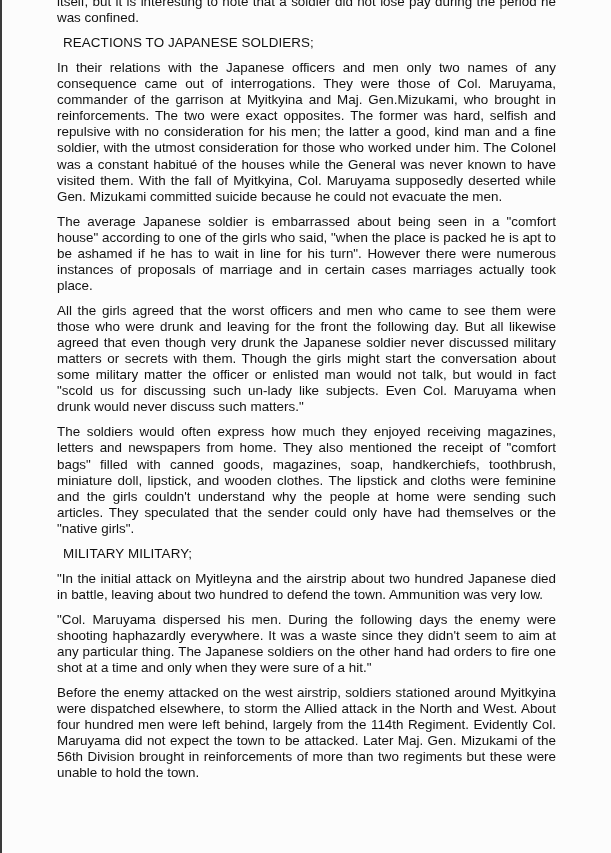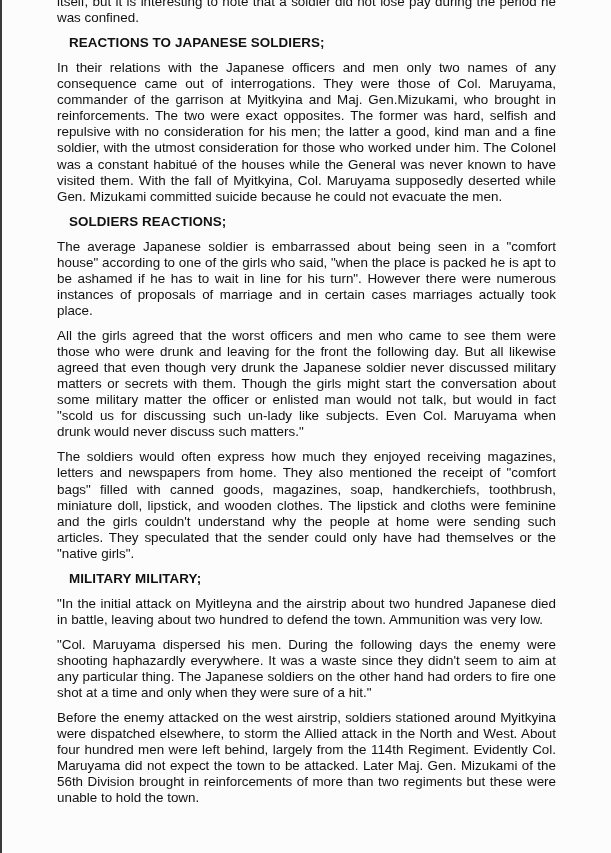--- a/index.html
+++ b/index.html
@@ -20,36 +20,35 @@
     top: -6px;
     font-size: 13.4px;
     line-height: 16.1px;
   }
   .doc p {
     margin: 0 0 8.8px 0;
     text-align: justify;
   }
   .doc h3 {
     font-size: 13.4px;
-    font-weight: bold;
-    margin: 0 0 9px 12px;
+    font-weight: normal;
+    margin: 0 0 9px 6px;
     line-height: 16px;
     letter-spacing: 0.1px;
   }
 </style>
 </head>
 <body>
 
 <div class="left-border"></div>
 
 <div class="doc">
   <p>itself, but it is interesting to note that a soldier did not lose pay during the period he was confined.</p>
   <h3>REACTIONS TO JAPANESE SOLDIERS;</h3>
   <p>In their relations with the Japanese officers and men only two names of any consequence came out of interrogations. They were those of Col. Maruyama, commander of the garrison at Myitkyina and Maj. Gen.Mizukami, who brought in reinforcements. The two were exact opposites. The former was hard, selfish and repulsive with no consideration for his men; the latter a good, kind man and a fine soldier, with the utmost consideration for those who worked under him. The Colonel was a constant habitué of the houses while the General was never known to have visited them. With the fall of Myitkyina, Col. Maruyama supposedly deserted while Gen. Mizukami committed suicide because he could not evacuate the men.</p>
-  <h3>SOLDIERS REACTIONS;</h3>
   <p>The average Japanese soldier is embarrassed about being seen in a "comfort house" according to one of the girls who said, "when the place is packed he is apt to be ashamed if he has to wait in line for his turn". However there were numerous instances of proposals of marriage and in certain cases marriages actually took place.</p>
   <p>All the girls agreed that the worst officers and men who came to see them were those who were drunk and leaving for the front the following day. But all likewise agreed that even though very drunk the Japanese soldier never discussed military matters or secrets with them. Though the girls might start the conversation about some military matter the officer or enlisted man would not talk, but would in fact "scold us for discussing such un-lady like subjects. Even Col. Maruyama when drunk would never discuss such matters."</p>
   <p>The soldiers would often express how much they enjoyed receiving magazines, letters and newspapers from home. They also mentioned the receipt of "comfort bags" filled with canned goods, magazines, soap, handkerchiefs, toothbrush, miniature doll, lipstick, and wooden clothes. The lipstick and cloths were feminine and the girls couldn't understand why the people at home were sending such articles. They speculated that the sender could only have had themselves or the "native girls".</p>
   <h3>MILITARY MILITARY;</h3>
   <p>"In the initial attack on Myitleyna and the airstrip about two hundred Japanese died in battle, leaving about two hundred to defend the town. Ammunition was very low.</p>
   <p>"Col. Maruyama dispersed his men. During the following days the enemy were shooting haphazardly everywhere. It was a waste since they didn't seem to aim at any particular thing. The Japanese soldiers on the other hand had orders to fire one shot at a time and only when they were sure of a hit."</p>
   <p>Before the enemy attacked on the west airstrip, soldiers stationed around Myitkyina were dispatched elsewhere, to storm the Allied attack in the North and West. About four hundred men were left behind, largely from the 114th Regiment. Evidently Col. Maruyama did not expect the town to be attacked. Later Maj. Gen. Mizukami of the 56th Division brought in reinforcements of more than two regiments but these were unable to hold the town.</p>
 </div>
 
 </body></html>

